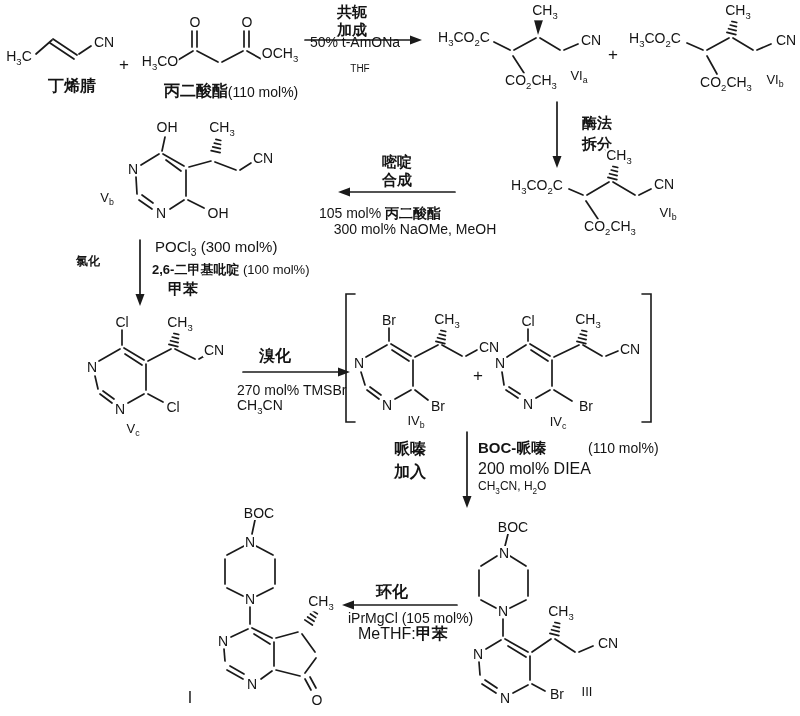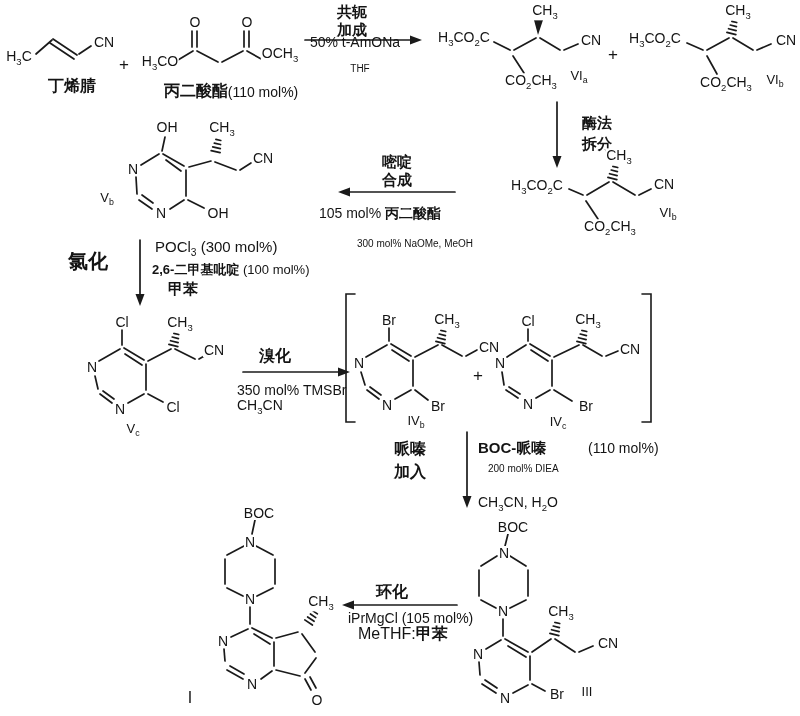--- a/index.html
+++ b/index.html
@@ -291,45 +291,45 @@
 
   <span class="atom" style="left:619px;top:157px">CH<sub>3</sub></span>
   <span class="atom" style="left:537px;top:187px">H<sub>3</sub>CO<sub>2</sub>C</span>
   <span class="atom" style="left:610px;top:228px">CO<sub>2</sub>CH<sub>3</sub></span>
   <span class="atom" style="left:664px;top:184px">CN</span>
   <span class="lbl" style="left:668px;top:214px">VI<sub>b</sub></span>
 
   <span class="cjk" style="left:397px;top:161px">嘧啶</span>
   <span class="cjk" style="left:397px;top:179px">合成</span>
   <span class="cond" style="left:380px;top:213px;font-size:14px">105 mol% <b>丙二酸酯</b></span>
-  <span class="cond" style="left:415px;top:244px;font-size:10px">300 mol% NaOMe, MeOH</span>
+  <span class="cond" style="left:415px;top:229px;font-size:14px">300 mol% NaOMe, MeOH</span>
 
   <span class="atom" style="left:167px;top:127px">OH</span>
   <span class="atom" style="left:222px;top:129px">CH<sub>3</sub></span>
   <span class="atom" style="left:263px;top:158px">CN</span>
   <span class="atom" style="left:133px;top:169px">N</span>
   <span class="atom" style="left:161px;top:213px">N</span>
   <span class="atom" style="left:218px;top:213px">OH</span>
   <span class="lbl" style="left:107px;top:199px">V<sub>b</sub></span>
 
-  <span class="cjk" style="left:88px;top:261px;font-size:20px">氯化</span>
+  <span class="cjk" style="left:88px;top:261px;font-size:12px">氯化</span>
   <span class="cond left" style="left:155px;top:249px;font-size:15px">POCl<sub>3</sub> (300 mol%)</span>
   <span class="cond left" style="left:152px;top:269px"><b>2,6-二甲基吡啶</b> (100 mol%)</span>
   <span class="cjk left" style="left:168px;top:288px">甲苯</span>
 
   <span class="atom" style="left:122px;top:322px">Cl</span>
   <span class="atom" style="left:180px;top:324px">CH<sub>3</sub></span>
   <span class="atom" style="left:214px;top:350px">CN</span>
   <span class="atom" style="left:92px;top:367px">N</span>
   <span class="atom" style="left:120px;top:409px">N</span>
   <span class="atom" style="left:173px;top:407px">Cl</span>
   <span class="lbl" style="left:133px;top:430px">V<sub>c</sub></span>
 
   <span class="cjk" style="left:275px;top:356px;font-size:16px">溴化</span>
-  <span class="cond left" style="left:237px;top:390px;font-size:14px">350 mol% TMSBr</span>
+  <span class="cond left" style="left:237px;top:390px;font-size:14px">270 mol% TMSBr</span>
   <span class="cond left" style="left:237px;top:407px;font-size:14px">CH<sub>3</sub>CN</span>
 
   <span class="atom" style="left:389px;top:320px">Br</span>
   <span class="atom" style="left:447px;top:321px">CH<sub>3</sub></span>
   <span class="atom" style="left:489px;top:347px">CN</span>
   <span class="atom" style="left:359px;top:363px">N</span>
   <span class="atom" style="left:387px;top:405px">N</span>
   <span class="atom" style="left:438px;top:406px">Br</span>
   <span class="lbl" style="left:416px;top:422px">IV<sub>b</sub></span>
   <span class="plus" style="left:478px;top:375px">+</span>
@@ -339,22 +339,22 @@
   <span class="atom" style="left:630px;top:349px">CN</span>
   <span class="atom" style="left:500px;top:363px">N</span>
   <span class="atom" style="left:528px;top:404px">N</span>
   <span class="atom" style="left:586px;top:406px">Br</span>
   <span class="lbl" style="left:558px;top:423px">IV<sub>c</sub></span>
 
   <span class="cjk" style="left:410px;top:449px;font-size:16px">哌嗪</span>
   <span class="cjk" style="left:410px;top:472px;font-size:16px">加入</span>
   <span class="cjk left" style="left:478px;top:447px">BOC-哌嗪</span>
   <span class="cond left" style="left:588px;top:448px;font-size:14px">(110 mol%)</span>
-  <span class="cond left" style="left:488px;top:469px;font-size:10px">200 mol% DIEA</span>
-  <span class="cond left" style="left:478px;top:504px;font-size:14px">CH<sub>3</sub>CN, H<sub>2</sub>O</span>
+  <span class="cond left" style="left:478px;top:469px;font-size:16px">200 mol% DIEA</span>
+  <span class="cond left" style="left:478px;top:488px;font-size:12px">CH<sub>3</sub>CN, H<sub>2</sub>O</span>
 
   <span class="atom" style="left:513px;top:527px">BOC</span>
   <span class="atom" style="left:504px;top:553px">N</span>
   <span class="atom" style="left:503px;top:611px">N</span>
   <span class="atom" style="left:561px;top:613px">CH<sub>3</sub></span>
   <span class="atom" style="left:478px;top:654px">N</span>
   <span class="atom" style="left:505px;top:698px">N</span>
   <span class="atom" style="left:557px;top:694px">Br</span>
   <span class="atom" style="left:608px;top:643px">CN</span>
   <span class="lbl" style="left:587px;top:691px">III</span>

